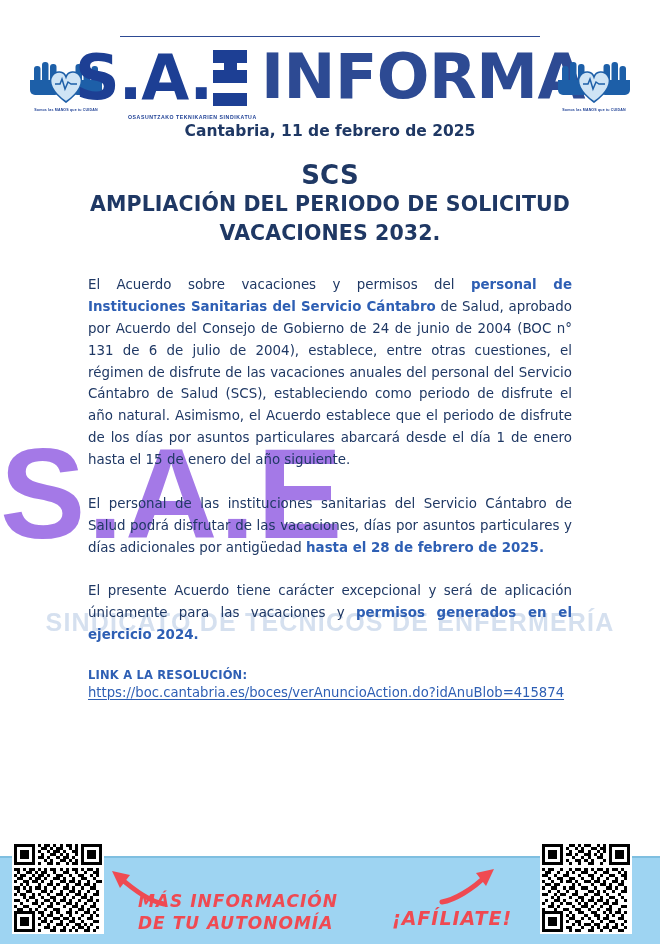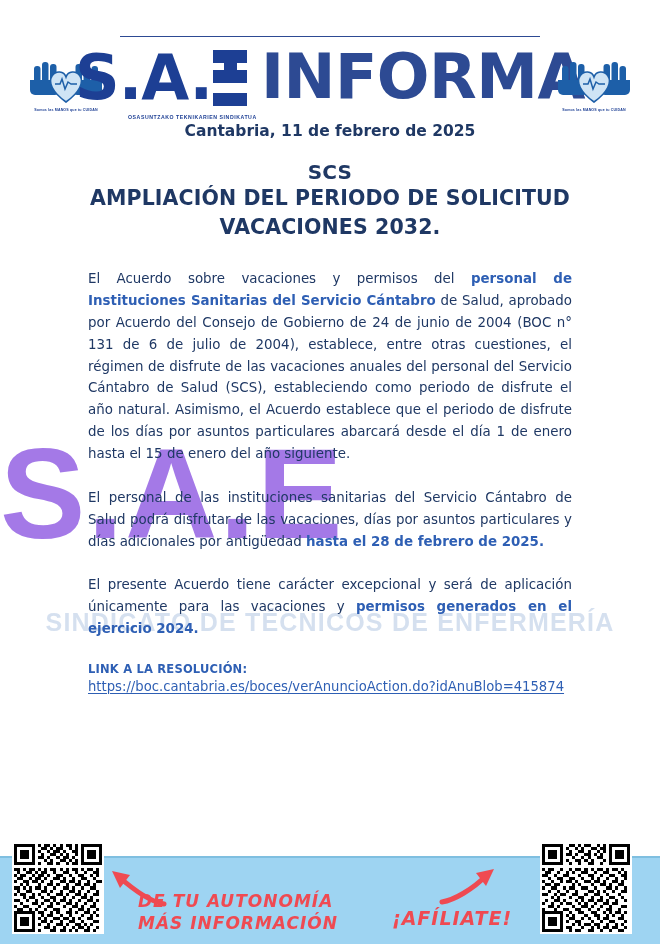--- a/index.html
+++ b/index.html
@@ -182,21 +182,21 @@
   }
 
   
   .titles {
     position: relative;
     z-index: 2;
     text-align: center;
     margin-top: 8px;
   }
   .title-scs {
-    font-size: 20px;
+    font-size: 26px;
     font-weight: 700;
     color: #1f3864;
     letter-spacing: .2px;
     font-family: "DejaVu Sans", sans-serif;
   }
   .title-main {
     font-size: 20.5px;
     font-weight: 700;
     color: #1f3864;
     line-height: 1.42;
@@ -854,16 +854,16 @@
   </svg>
 </div>
 <div class="arrow arrow-right">
   <svg width="60" height="48" viewBox="0 0 60 48" xmlns="http://www.w3.org/2000/svg">
     <path d="M4 42 C 16 40, 34 30, 50 14" stroke="#ef4a52" stroke-width="5" fill="none" stroke-linecap="round"></path>
     <path d="M56 9 L 38 13 L 48 26 Z" fill="#ef4a52"></path>
   </svg>
 </div>
 
 <div class="banner-text bt-info">
+  <div>MÁS INFORMACIÓN</div>
   <div>DE TU AUTONOMÍA</div>
-  <div>MÁS INFORMACIÓN</div>
 </div>
 <div class="banner-text bt-afiliate">¡AFÍLIATE!</div>
 
 </body></html>

